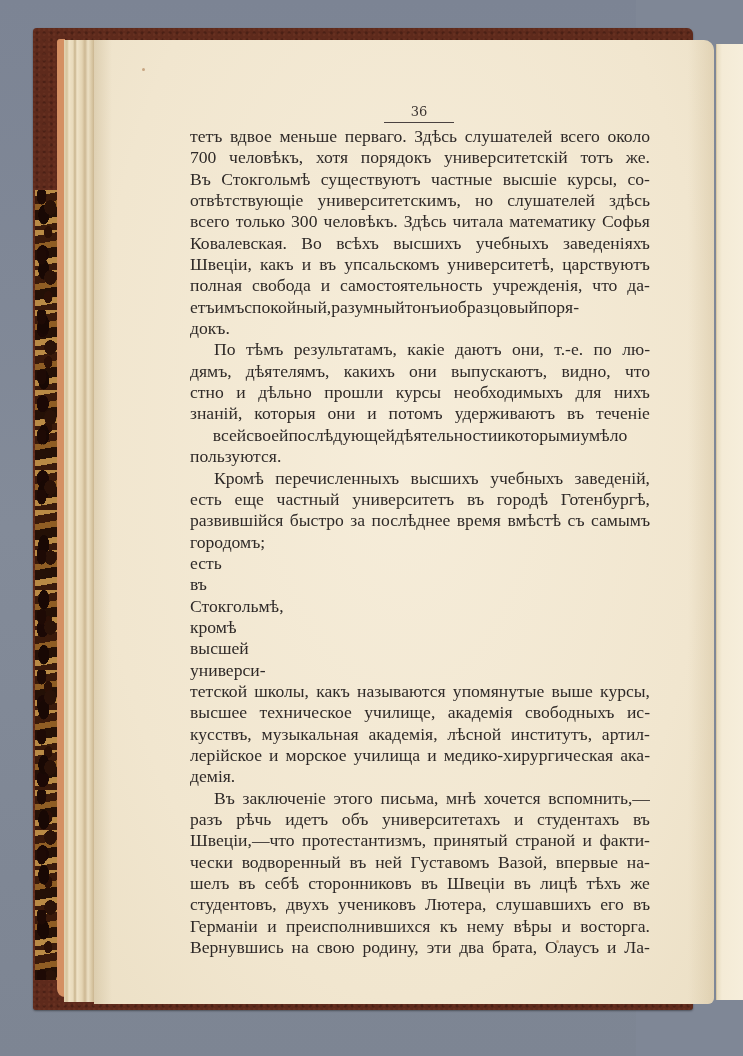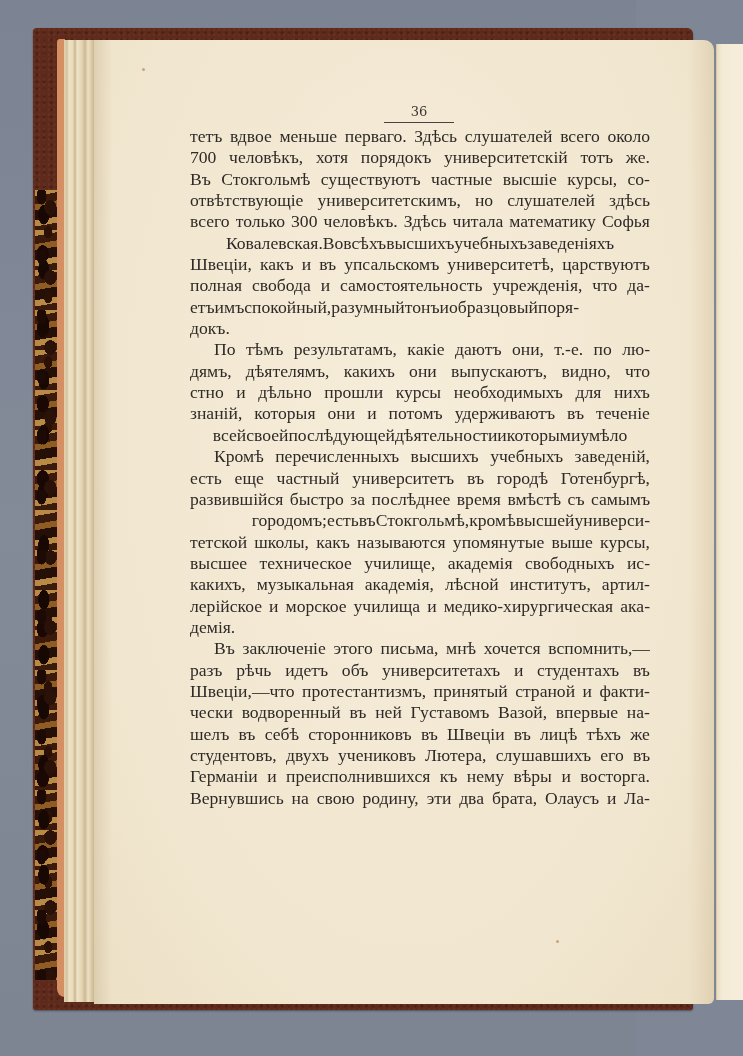--- a/index.html
+++ b/index.html
@@ -153,21 +153,21 @@
       <span class="line" style="display: flex; justify-content: space-between;">
           <span>всего</span>
           <span>только</span>
           <span>300</span>
           <span>человѣкъ.</span>
           <span>Здѣсь</span>
           <span>читала</span>
           <span>математику</span>
           <span>Софья</span>
         </span>
-      <span class="line" style="display: flex; justify-content: center;">
+      <span class="line" style="display: flex; justify-content: space-between;">
           <span>Ковалевская.</span>
           <span>Во</span>
           <span>всѣхъ</span>
           <span>высшихъ</span>
           <span>учебныхъ</span>
           <span>заведеніяхъ</span>
         </span>
       <span class="line" style="display: flex; justify-content: space-between;">
           <span>Швеціи,</span>
           <span>какъ</span>
@@ -241,20 +241,21 @@
         </span>
       <span class="line" style="display: flex; justify-content: center;">
           <span>всей</span>
           <span>своей</span>
           <span>послѣдующей</span>
           <span>дѣятельности</span>
           <span>и</span>
           <span>которыми</span>
           <span>умѣло</span>
         </span>
+      <span class="line last">пользуются.</span>
     </div>
     <div>
       <span class="line indent" style="display: flex; justify-content: space-between;">
           <span>Кромѣ</span>
           <span>перечисленныхъ</span>
           <span>высшихъ</span>
           <span>учебныхъ</span>
           <span>заведеній,</span>
         </span>
       <span class="line" style="display: flex; justify-content: space-between;">
@@ -269,21 +270,21 @@
       <span class="line" style="display: flex; justify-content: space-between;">
           <span>развившійся</span>
           <span>быстро</span>
           <span>за</span>
           <span>послѣднее</span>
           <span>время</span>
           <span>вмѣстѣ</span>
           <span>съ</span>
           <span>самымъ</span>
         </span>
-      <span class="line" style="display: flex; justify-content: flex-end;">
+      <span class="line" style="display: flex; justify-content: flex-start; flex-direction: column;">
           <span>городомъ;</span>
           <span>есть</span>
           <span>въ</span>
           <span>Стокгольмѣ,</span>
           <span>кромѣ</span>
           <span>высшей</span>
           <span>универси-</span>
         </span>
       <span class="line" style="display: flex; justify-content: space-between;">
           <span>тетской</span>
@@ -296,21 +297,21 @@
         </span>
       <span class="line" style="display: flex; justify-content: space-between;">
           <span>высшее</span>
           <span>техническое</span>
           <span>училище,</span>
           <span>академія</span>
           <span>свободныхъ</span>
           <span>ис-</span>
         </span>
       <span class="line" style="display: flex; justify-content: space-between;">
-          <span>какихъ,</span>
+          <span>кусствъ,</span>
           <span>музыкальная</span>
           <span>академія,</span>
           <span>лѣсной</span>
           <span>институтъ,</span>
           <span>артил-</span>
         </span>
       <span class="line" style="display: flex; justify-content: space-between;">
           <span>лерійское</span>
           <span>и</span>
           <span>морское</span>

